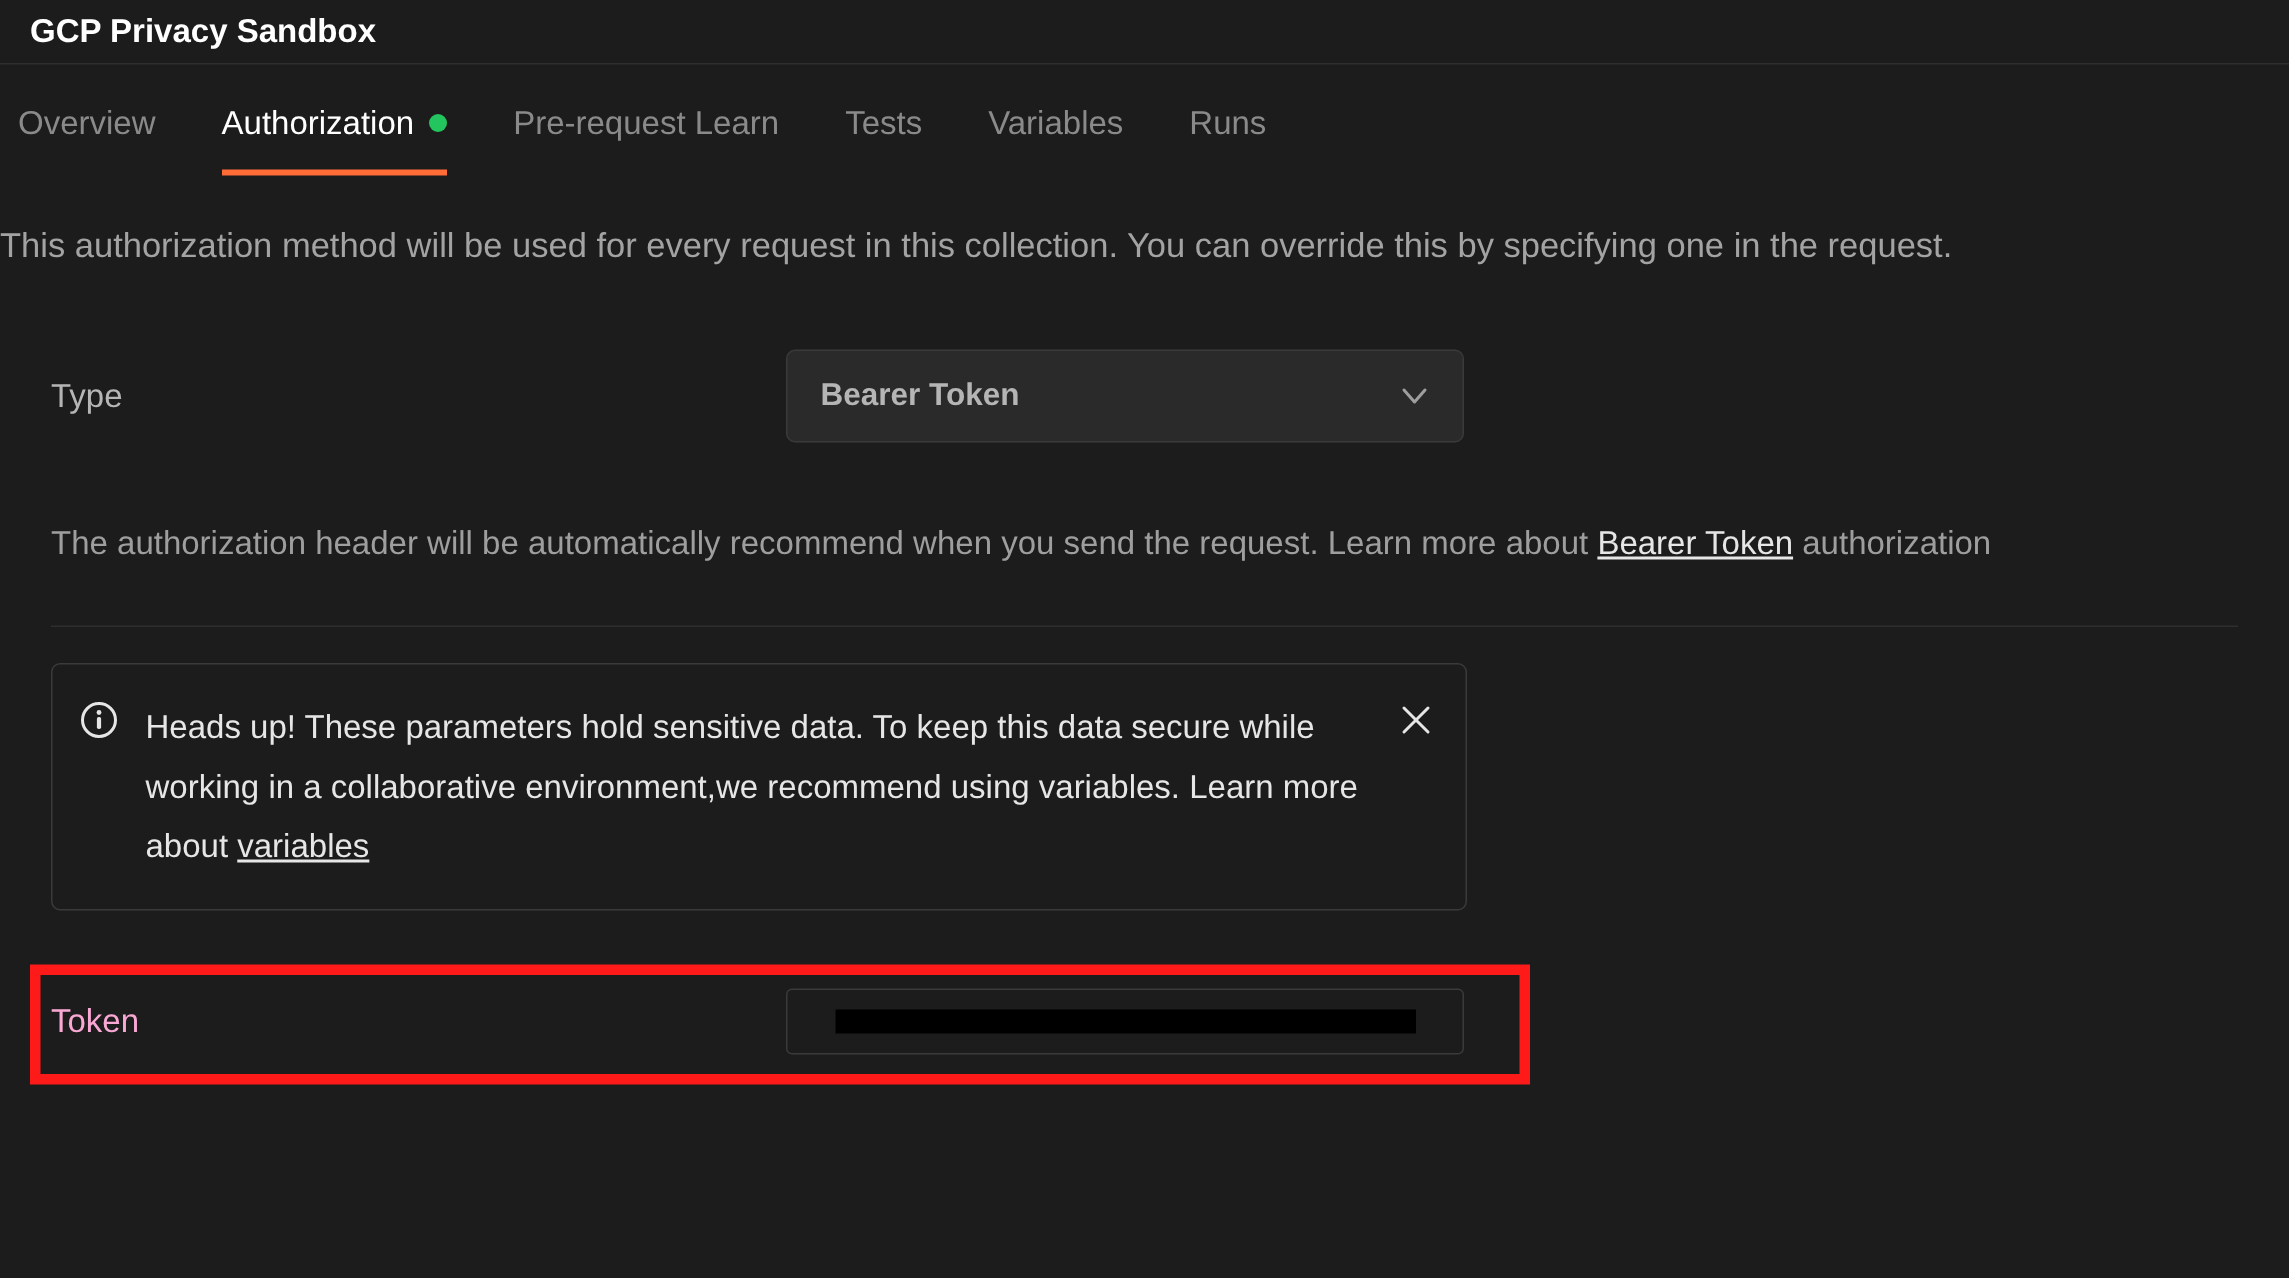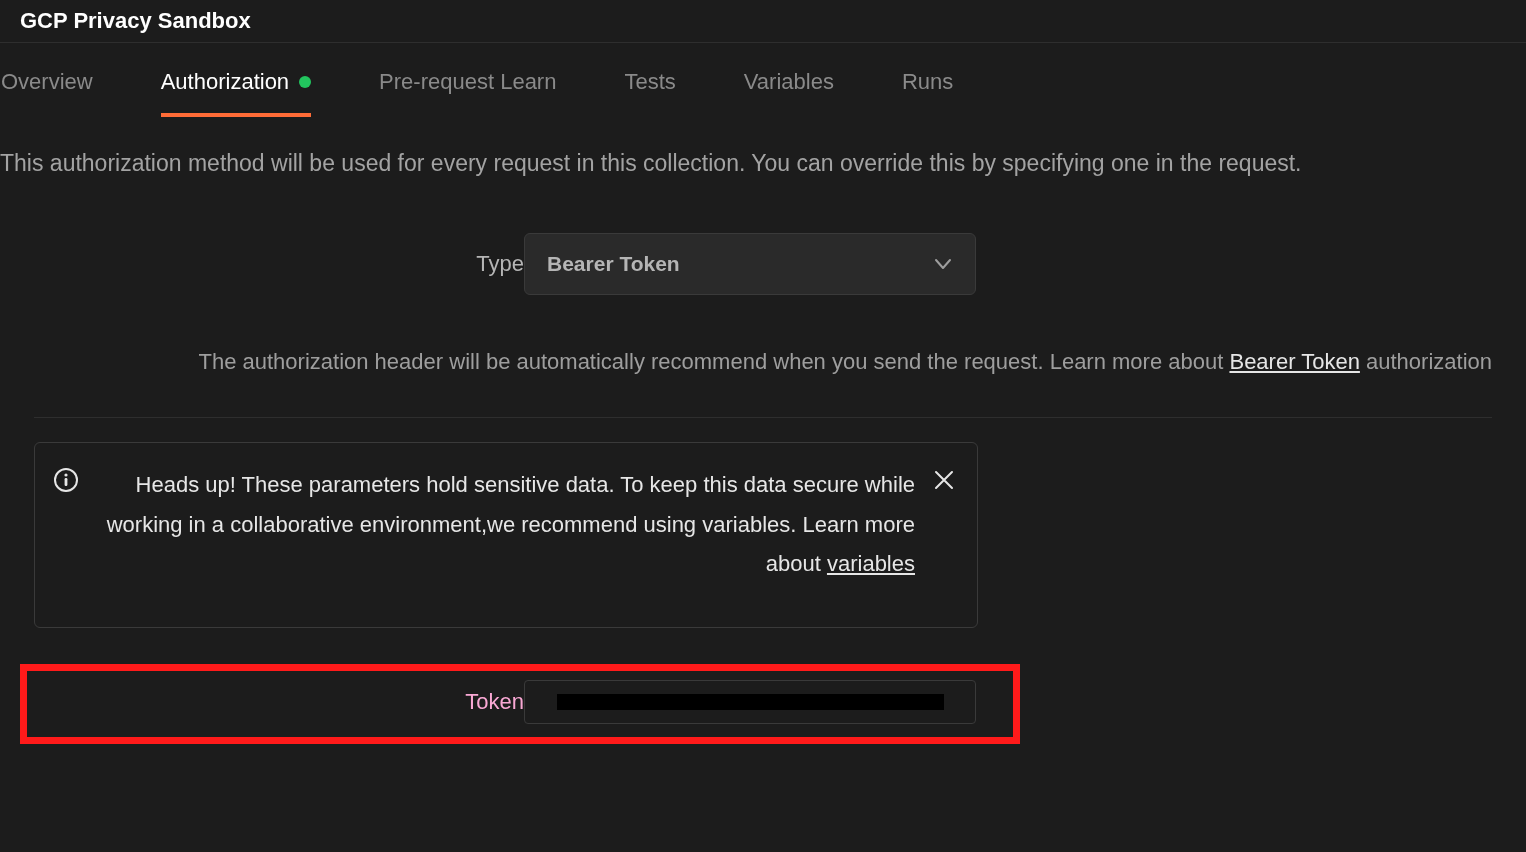--- a/index.html
+++ b/index.html
@@ -15,22 +15,22 @@
       padding: 8px 20px;
       border-bottom: 1px solid #2e2e2e;
     }
     .page-title {
       font-size: 22px;
       font-weight: 700;
       color: #ffffff;
     }
     .tab-bar {
       display: flex;
-      gap: 68px;
-      padding: 0 1px;
+      gap: 44px;
+      padding: 0 12px;
       border-bottom: 1px solid transparent;
       margin-top: 4px;
     }
     .tab {
       padding: 22px 0;
       font-size: 22px;
       color: #8a8a8a;
       cursor: pointer;
       position: relative;
       display: flex;
@@ -58,21 +58,20 @@
       display: inline-block;
     }
     .description {
       padding: 28px 12px 12px 0;
       font-size: 23px;
       color: #a3a3a3;
       line-height: 1.5;
     }
     .content {
       padding: 40px 34px 0 34px;
-      text-align: right;
     }
     .row-type {
       display: flex;
       align-items: center;
       gap: 0;
     }
     .type-label {
       width: 490px;
       font-size: 22px;
       color: #b5b5b5;
@@ -107,21 +106,21 @@
     }
     .divider {
       height: 1px;
       background: #2e2e2e;
       margin-top: 36px;
     }
     .alert {
       margin-top: 24px;
       border: 1px solid #3a3a3a;
       border-radius: 6px;
-      padding: 22px 22px 43px 18px;
+      padding: 22px 22px 22px 18px;
       display: flex;
       gap: 18px;
       align-items: flex-start;
       max-width: 944px;
     }
     .alert .icon-wrap {
       flex: 0 0 auto;
       margin-top: 2px;
     }
     .alert .msg {

